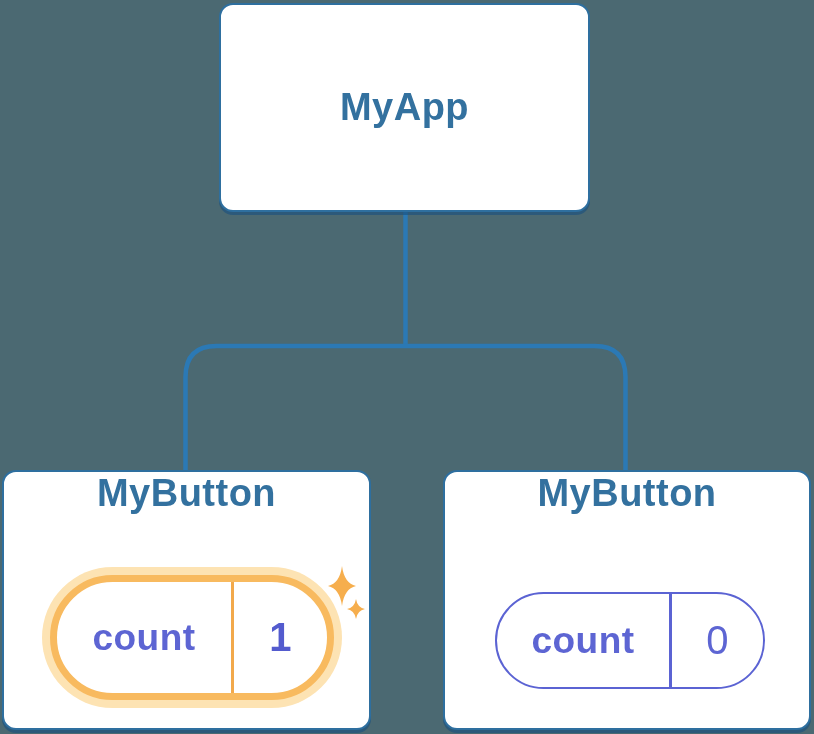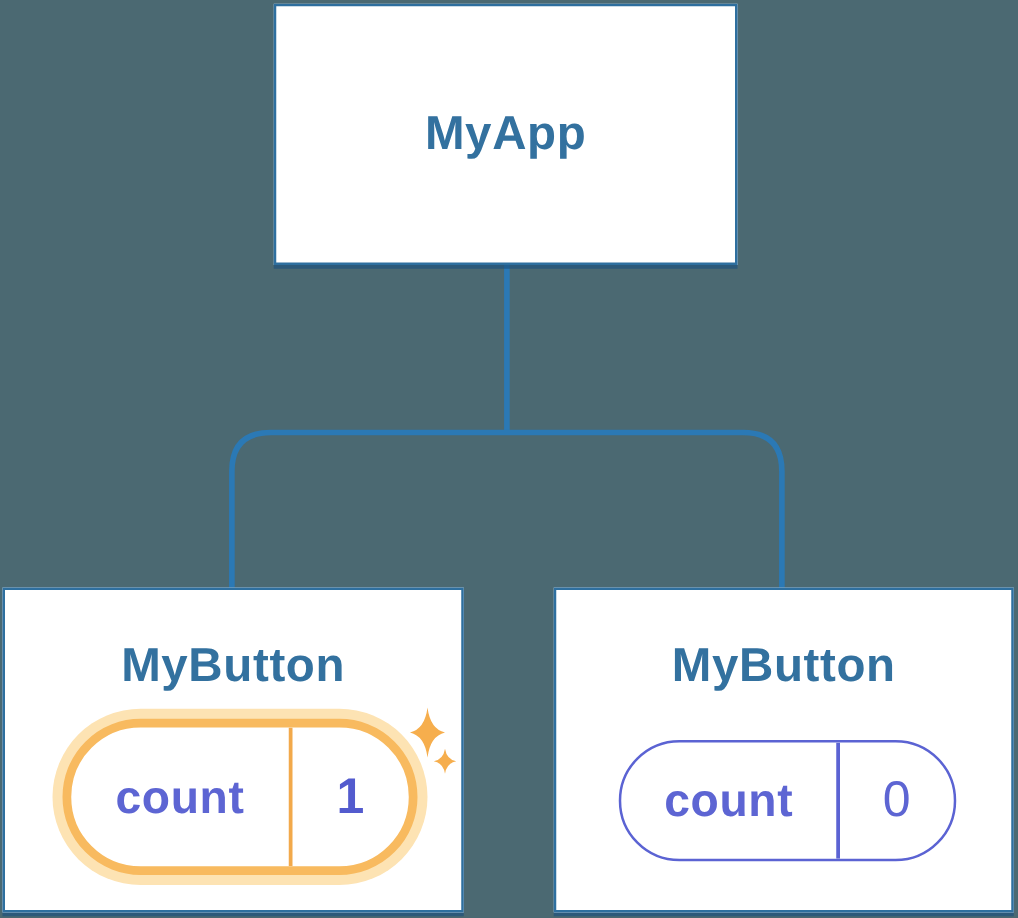--- a/index.html
+++ b/index.html
@@ -16,21 +16,21 @@
   }
   .connector-svg {
     position: absolute;
     left: 0; top: 0;
     width: 814px; height: 734px;
   }
   .node-card {
     position: absolute;
     background: #ffffff;
     border: 2.5px solid #2e6f9f;
-    border-radius: 0;
+    border-radius: 14px;
     box-shadow: 0 3px 0 rgba(28, 82, 126, 0.65);
   }
   .node-card.root {
     left: 219px; top: 3px;
     width: 371px; height: 209px;
     display: flex;
     align-items: center;
     justify-content: center;
   }
   .node-card.child-left {
@@ -43,21 +43,20 @@
   }
   .node-title {
     color: #33719f;
     font-size: 38px;
     font-weight: 600;
     letter-spacing: 0.5px;
     text-align: center;
   }
   .child-title {
     display: block;
-    margin-top: 40px;
   }
   .state-pill {
     position: absolute;
     background: #ffffff;
     display: flex;
     align-items: stretch;
     overflow: hidden;
   }
   .pill-highlighted {
     left: 46px; top: 103px;

